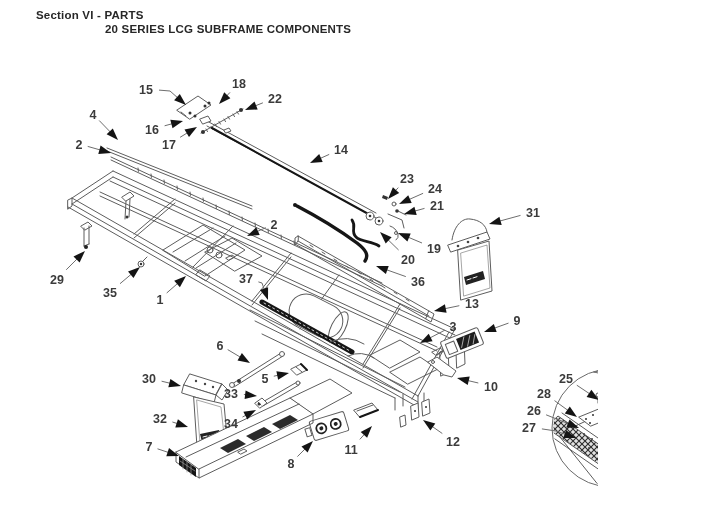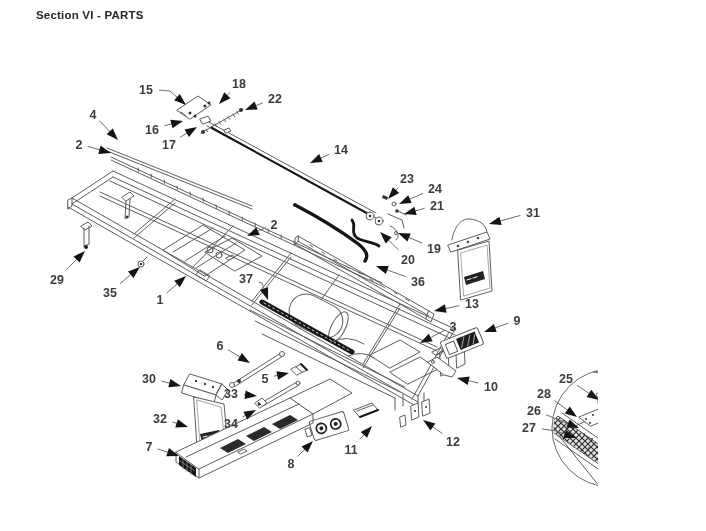--- a/index.html
+++ b/index.html
@@ -12,20 +12,21 @@
   .art{stroke:#5d5d5d;stroke-width:1;fill:none;stroke-linejoin:round;stroke-linecap:round;}
   .dk{stroke:#161616;}
   .fillw{fill:#ffffff;}
   .co-num{font:bold 12.5px "Liberation Sans",sans-serif;fill:#3b3b3b;}
 </style>
 </head>
 <body>
 
 <div class="page">
   <div class="hdr hdr1">Section VI - PARTS</div>
+  <div class="hdr hdr2">20 SERIES LCG SUBFRAME COMPONENTS</div>
 
   <svg width="706" height="531" viewBox="0 0 706 531">
     <defs>
       <pattern id="xpat" width="6" height="6" patternUnits="userSpaceOnUse">
         <rect width="6" height="6" fill="#e2e2e2"></rect>
         <path d="M0,0 L6,6 M6,0 L0,6" stroke="#2c2c2c" stroke-width="1.1"></path>
       </pattern>
       <clipPath id="cc">
           <circle cx="611" cy="428" r="57.5"></circle>
         </clipPath>

